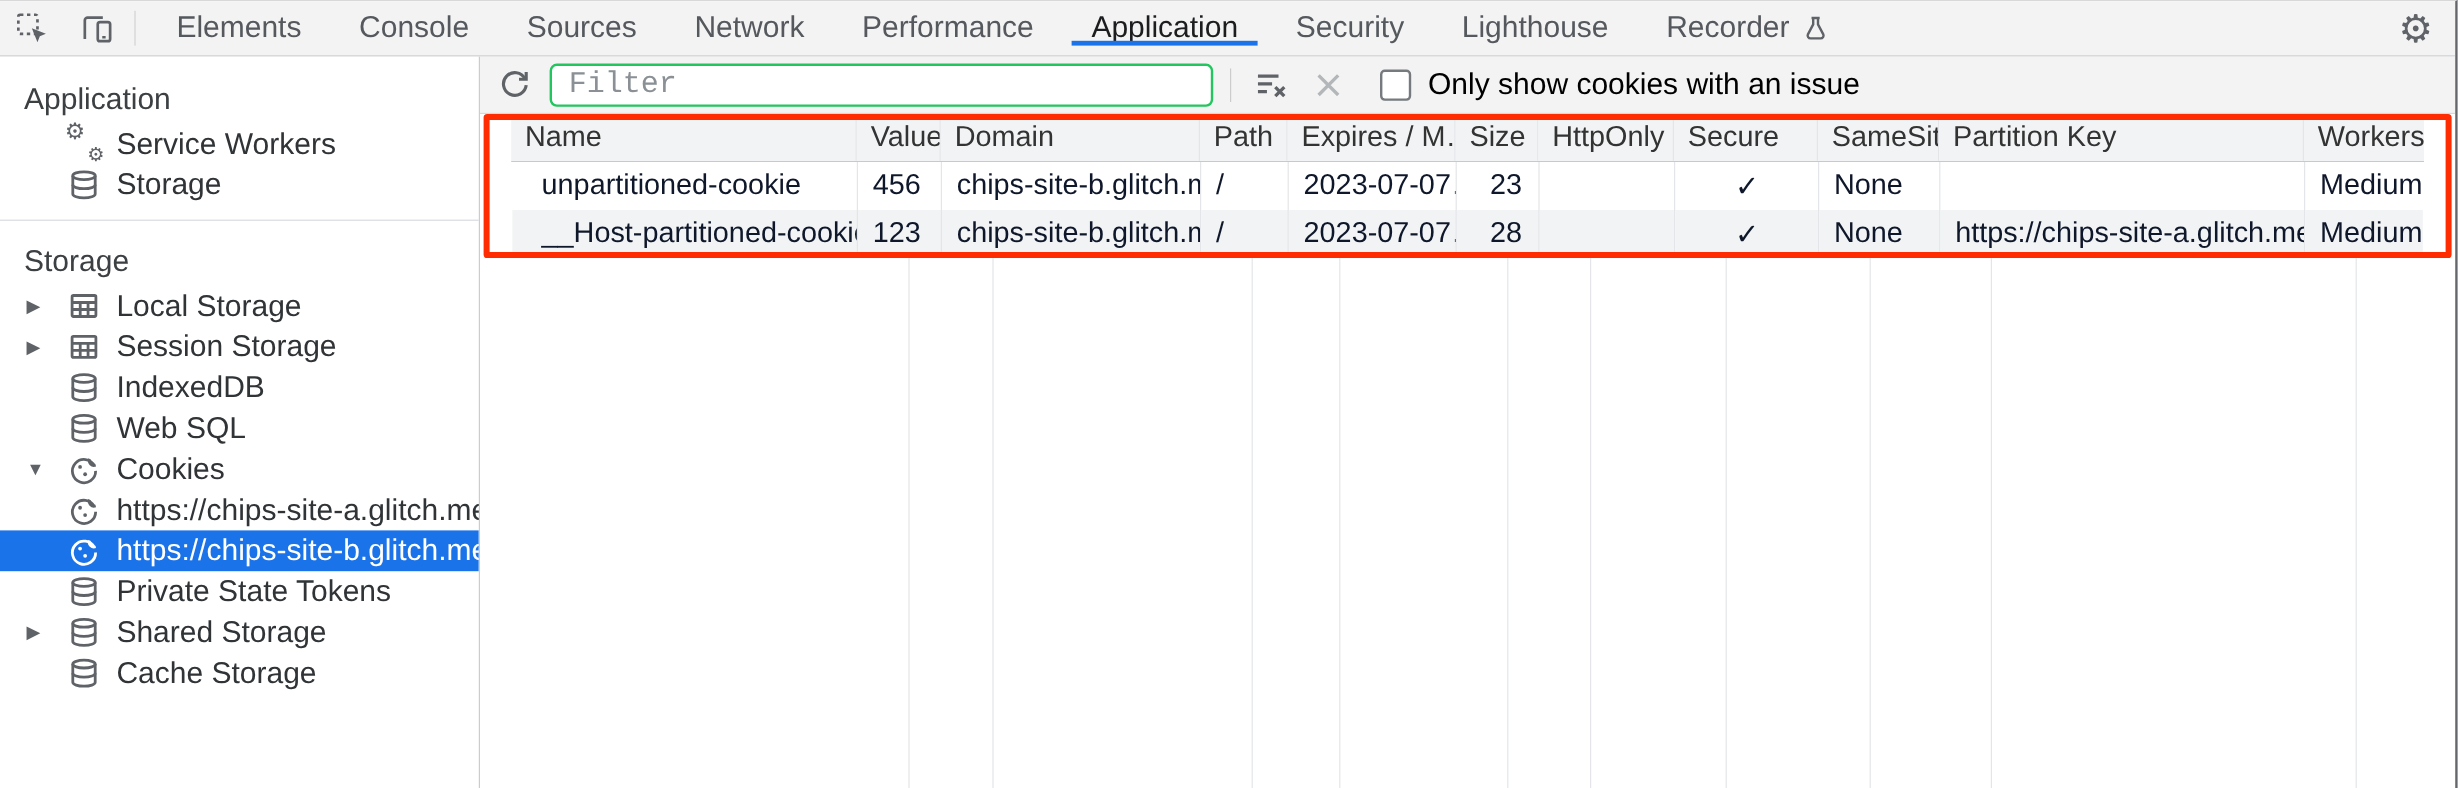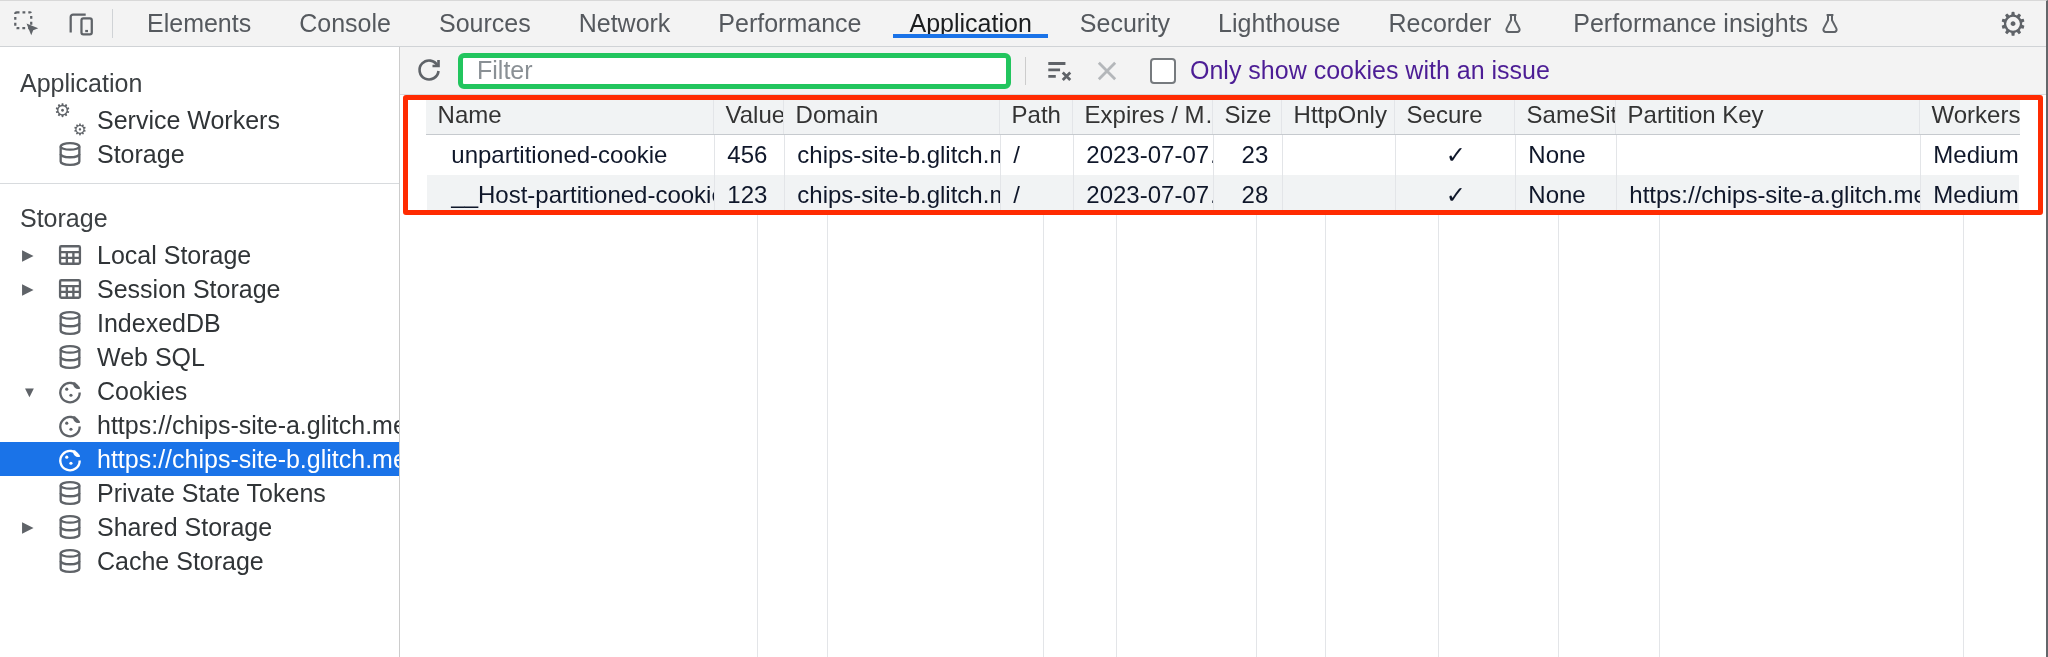--- a/index.html
+++ b/index.html
@@ -58,28 +58,28 @@
 
   
   .main { flex:1; display:flex; flex-direction:column; position:relative; min-width:0; }
   .cookie-toolbar {
     height:48px; flex:none; background:#f3f3f3; border-bottom:1px solid #d6d9dc;
     display:flex; align-items:center; padding:0 10px; gap:10px;
   }
   .icon-btn { width:38px; height:38px; display:flex; align-items:center; justify-content:center; color:#5f6368; cursor:pointer; flex:none; }
   .icon-btn.disabled { color:#b4b7ba; cursor:default; }
   .filter-input {
-    width:553px; height:36px; border:5px solid #22c55e; border-radius:6px; background:#fff;
-    font-family:Liberation Sans, sans-serif; font-size:25px; color:#303437; padding:0 14px; outline:none;
+    width:553px; height:36px; border:2px solid #22c55e; border-radius:6px; background:#fff;
+    font-family:Liberation Mono, monospace; font-size:25px; color:#303437; padding:0 14px; outline:none;
   }
   .filter-input::placeholder { color:#8a9095; }
   .vt-sep { width:1px; height:28px; background:#ccc; margin:0 4px; flex:none; }
   .chk-wrap { display:flex; align-items:center; gap:14px; margin-left:14px; cursor:pointer; }
   .checkbox { width:26px; height:26px; border:2px solid #767a7e; border-radius:4px; background:#fff; flex:none; }
-  .chk-label { font-size:25px; color:#4c1d95; white-space:nowrap; }
+  .chk-label { font-size:25px; color:#000000; white-space:nowrap; }
 
   
   .grid-area { flex:1; position:relative; background:#fff; display:flex; flex-direction:column; min-height:0;align-items:center; }
   .grid-row { display:flex; flex:none; }
   .grid-row.filler { flex:1; }
   .cell {
     border-right:1px solid #e3e5e8; padding:0 0 0 12px; overflow:hidden; white-space:nowrap;
     font-size:24px; color:#0f172a; flex:none; display:flex; align-items:center;
   }
   .hdr .cell { background:#f1f3f4; color:#333; height:39px; }
@@ -142,28 +142,20 @@
         <span>Application</span>
       </div>
     <div class="tab">
         <span>Security</span>
       </div>
     <div class="tab">
         <span>Lighthouse</span>
       </div>
     <div class="tab">
       <span>Recorder</span>
-      <span class="flask">
-        <svg width="24" height="24" viewBox="0 0 24 24" fill="none" stroke="currentColor" stroke-width="2">
-          <path d="M8.6 3 h6.8 M10 3 v5.3 L5.6 16.6 A2.4 2.4 0 0 0 7.8 20 h8.4 a2.4 2.4 0 0 0 2.2-3.4 L14 8.3 V3"></path>
-        </svg>
-      </span>
-    </div>
-    <div class="tab">
-      <span>Performance insights</span>
       <span class="flask">
         <svg width="24" height="24" viewBox="0 0 24 24" fill="none" stroke="currentColor" stroke-width="2">
           <path d="M8.6 3 h6.8 M10 3 v5.3 L5.6 16.6 A2.4 2.4 0 0 0 7.8 20 h8.4 a2.4 2.4 0 0 0 2.2-3.4 L14 8.3 V3"></path>
         </svg>
       </span>
     </div>
   </div>
 
   <div class="tb-right">
     <div class="tb-sep" style="margin:8px 14px;"></div>

